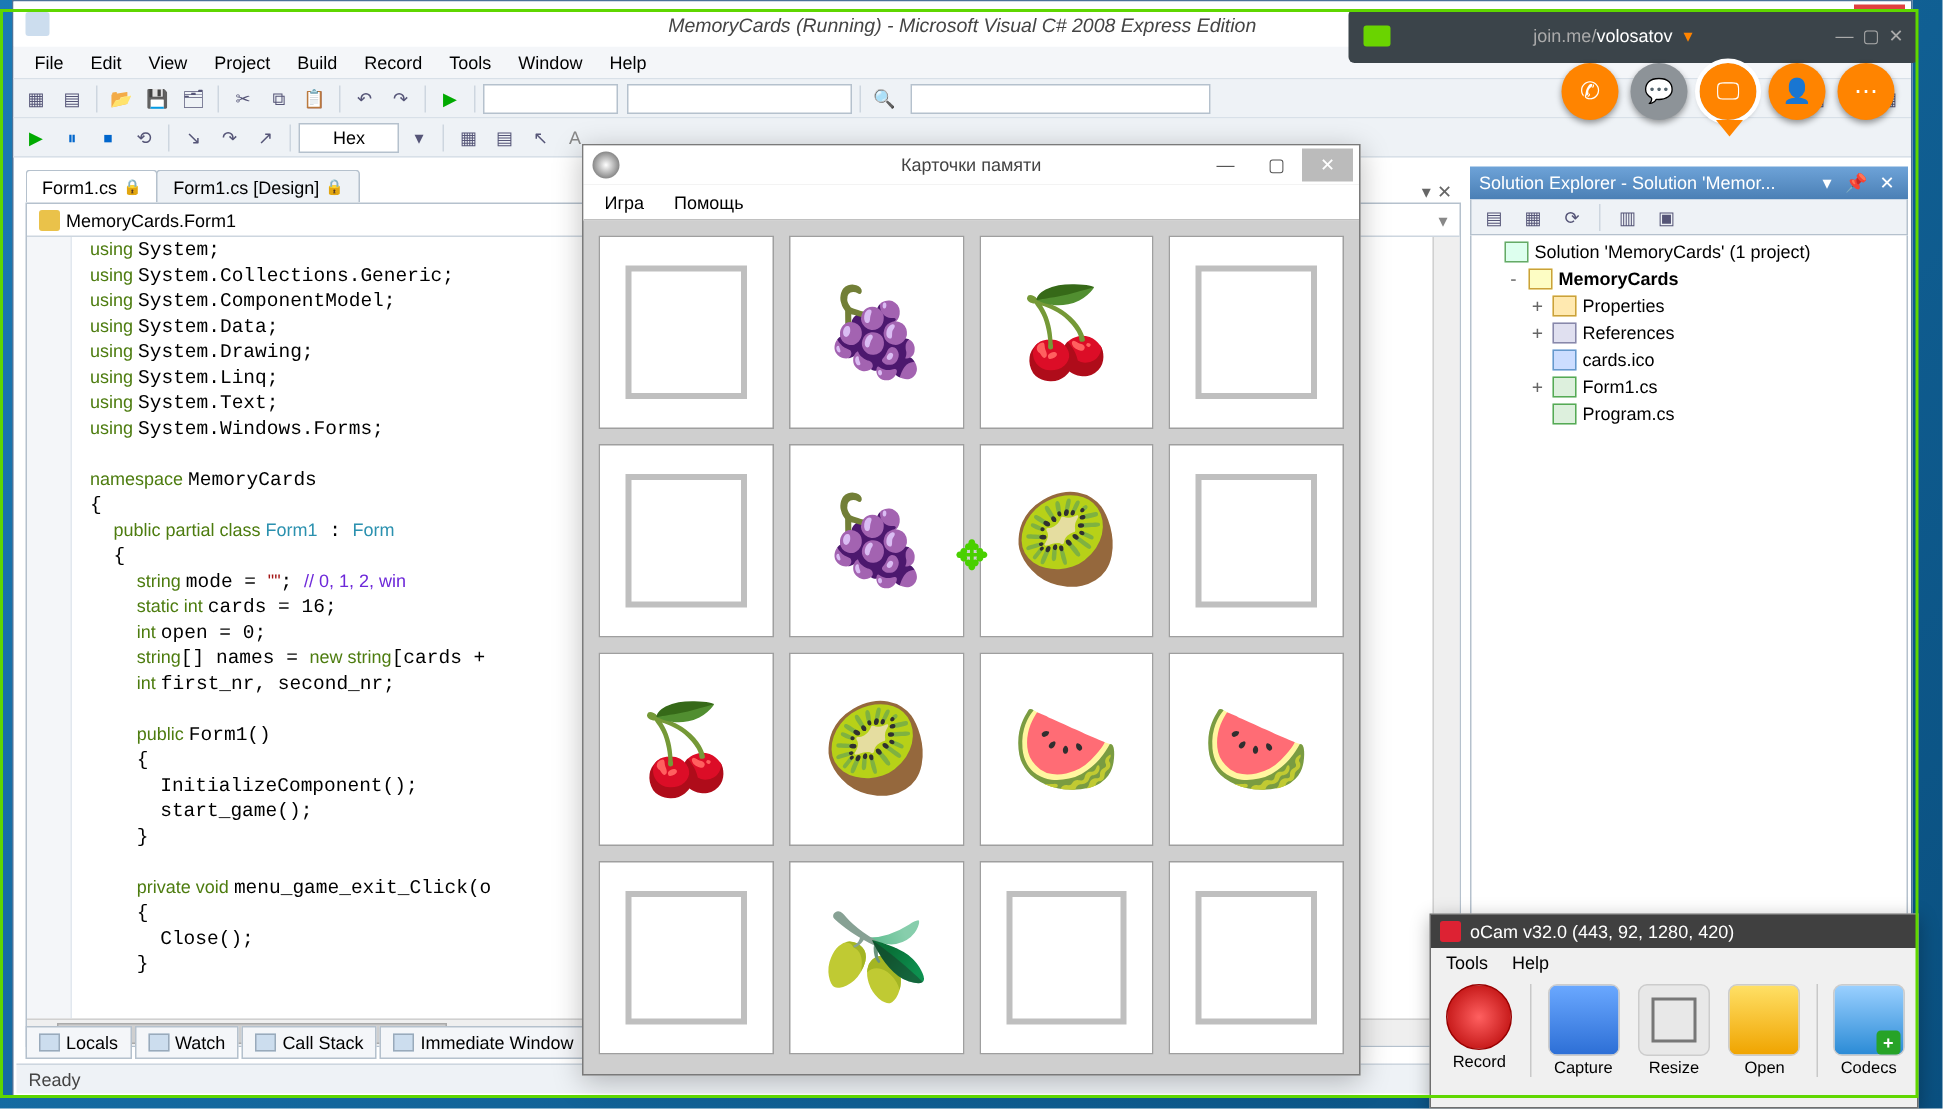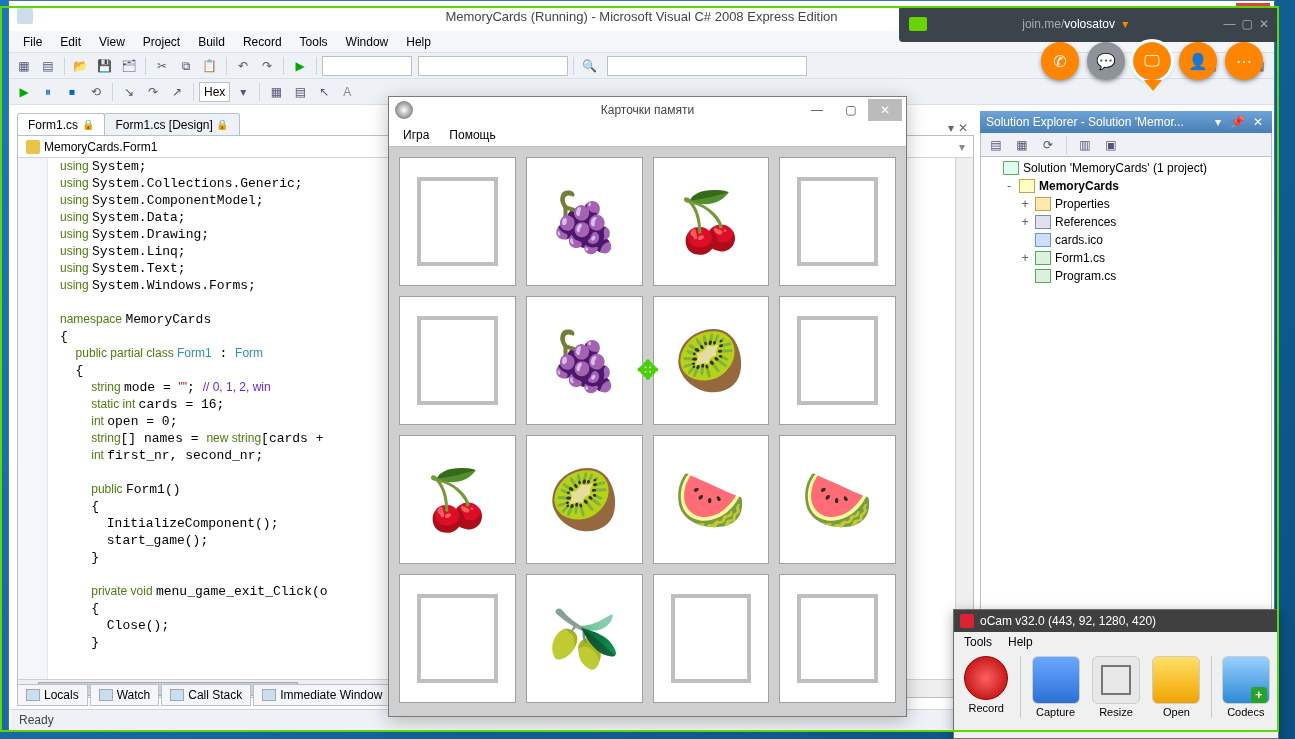--- a/index.html
+++ b/index.html
@@ -3,21 +3,21 @@
 <meta charset="utf-8">
 <style>
 * { margin: 0; padding: 0; box-sizing: border-box; font-family: "Segoe UI", Tahoma, sans-serif; font-size: 12px; }
 body { width: 1295px; height: 739px; background: linear-gradient(135deg,#1B7AB5,#0a5080); overflow: hidden; }
 
 .vs-window { position: absolute; left: 8px; top: 0; width: 1267px; height: 732px; background:#fff; border:1px solid #4c7299; }
 .green-outline { position:absolute; left:0; top:6px; width:1279px; height:726px; border:2px solid #5FD700; pointer-events:none; z-index:5000; }
 
 .vs-title { height: 30px; display:flex; align-items:center; justify-content:center; background:#fff; position:relative; color:#444; }
 .vs-title .icon { position:absolute; left:8px; width:16px; height:16px; background:#cde; border-radius:2px; }
-.vs-title span.t { font-size:13px; }
+.vs-title span.t { font-size:13px;font-style:italic; }
 .wnd-btns { position:absolute; right:4px; top:2px; display:flex; }
 .wnd-btns div { width:34px; height:22px; display:flex; align-items:center; justify-content:center; color:#555; }
 .wnd-btns div.close { background:#e04040; color:#fff; }
 
 .vs-menu { height:22px; padding:2px 6px; display:flex; gap:2px; background:#f4f6f9; border-bottom:1px solid #d8e0e8; }
 .vs-menu span { padding:2px 8px; cursor:default; }
 
 .toolbar-row { height:26px; background:#eef2f6; border-bottom:1px solid #d8e0e8; display:flex; align-items:center; padding:0 4px; gap:2px; }
 .tbtn { width:22px; height:22px; display:flex; align-items:center; justify-content:center; border-radius:2px; color:#557; }
 .tsep { width:1px; height:18px; background:#cdd6df; margin:0 3px; }
@@ -174,21 +174,21 @@
   <div class="toolbar-row">
     <div class="tbtn" style="color:#0a0;">▶</div>
     <div class="tbtn" style="color:#06c;">⏸</div>
     <div class="tbtn" style="color:#06c;">⏹</div>
     <div class="tbtn">⟲</div>
     <div class="tsep"></div>
     <div class="tbtn">↘</div>
     <div class="tbtn">↷</div>
     <div class="tbtn">↗</div>
     <div class="tsep"></div>
-    <span style="padding:2px 4px;border:1px solid #b5c1cd;background:#fff;">Hex</span>
+    <span style="padding:2px 22px;border:1px solid #b5c1cd;background:#fff;">Hex</span>
     <div class="tbtn">▾</div>
     <div class="tsep"></div>
     <div class="tbtn">▦</div>
     <div class="tbtn">▤</div>
     <div class="tbtn">↖</div>
     <span style="padding-left:6px;color:#888;">A</span>
   </div>
 
   <div class="mainrow">
     <div class="doc-tabs">

